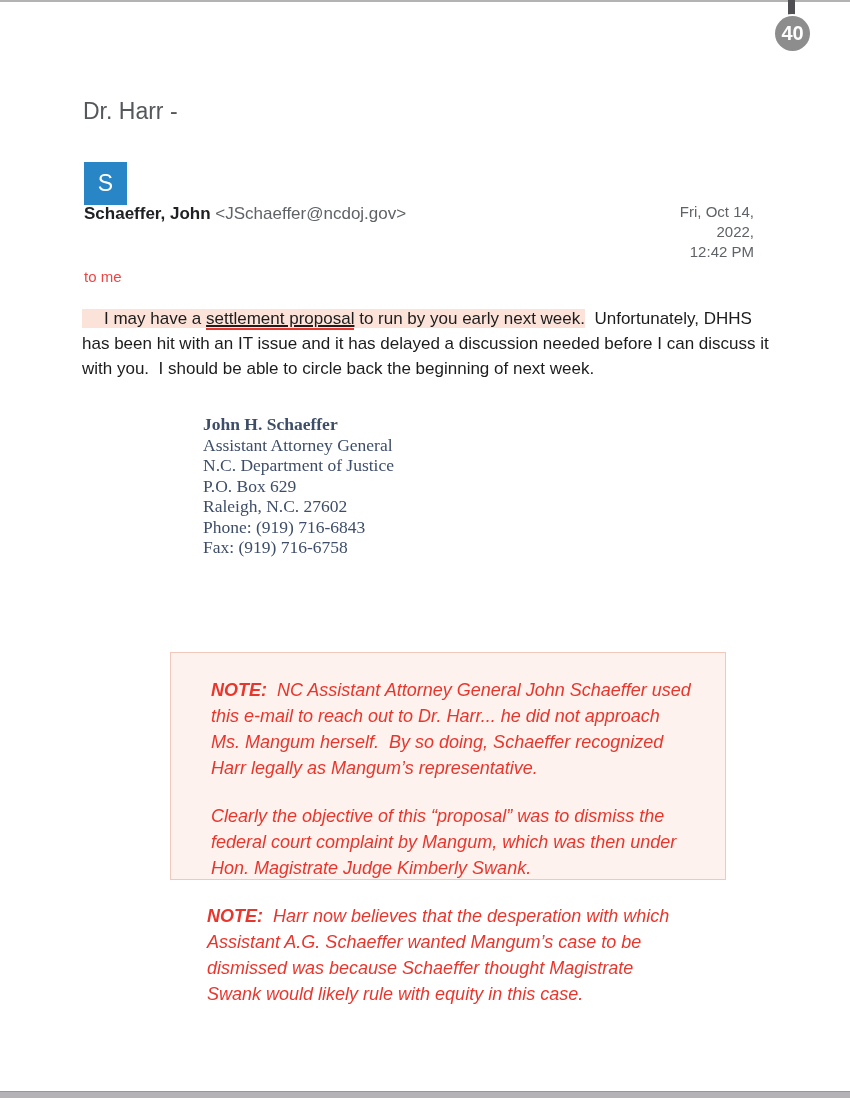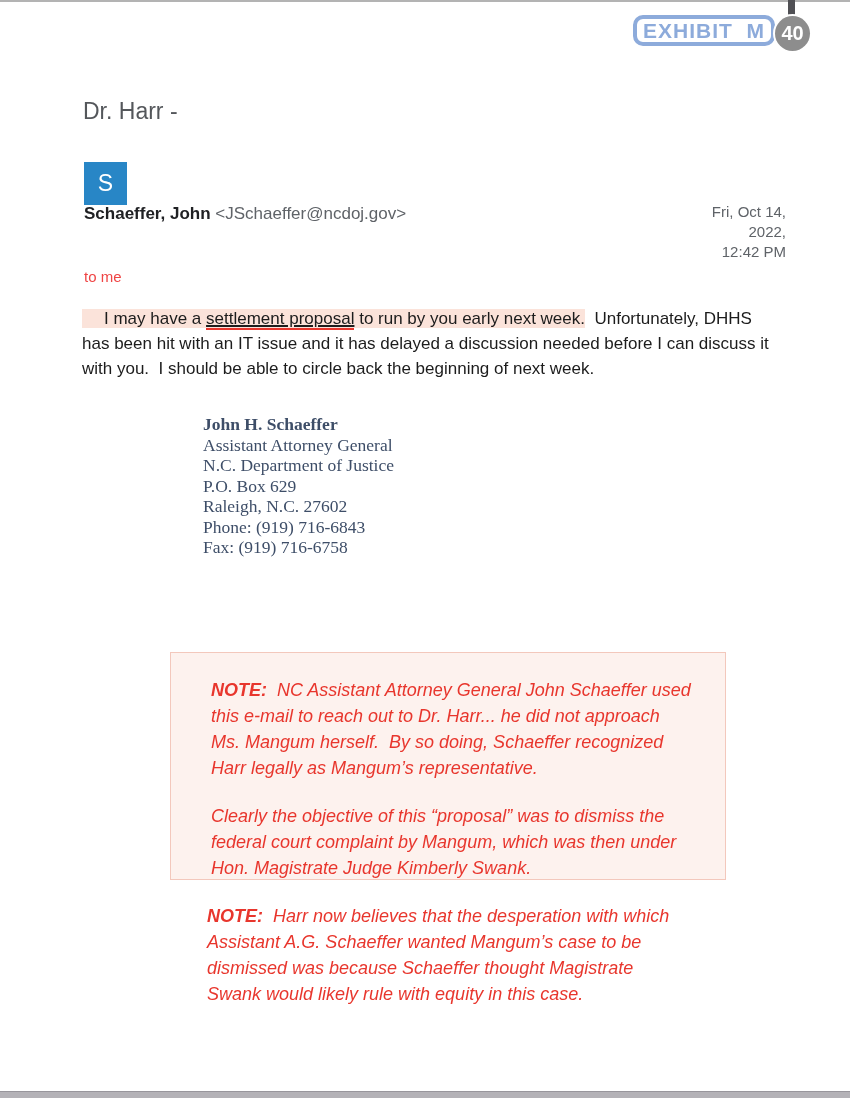--- a/index.html
+++ b/index.html
@@ -46,21 +46,21 @@
   
   .avatar {
     position: absolute; left: 84px; top: 162px; width: 43px; height: 43px;
     background: #2886c6; color: #ffffff; font-size: 23px;
     display: flex; align-items: center; justify-content: center;
   }
   .sender-line { position: absolute; left: 84px; top: 204px; font-size: 17px; white-space: pre; }
   .sender-name { font-weight: bold; color: #202124; }
   .sender-email { color: #5f6368; }
   .date-block {
-    position: absolute; right: 64px; top: 202px; text-align: right;
+    position: absolute; right: 96px; top: 202px; text-align: right;
     font-size: 15px; line-height: 20px; color: #5f6368;
   }
   .to-line { position: absolute; left: 84px; top: 268px; font-size: 15px; color: #ef4444; }
 
   
   .body-para {
     position: absolute; left: 82px; top: 306px; width: 694px;
     font-size: 17px; line-height: 25px; color: #1c1c1c;
     white-space: pre-wrap;
   }
@@ -102,23 +102,20 @@
   }
 </style>
 </head>
 <body>
 
 <div class="page">
 
   <div class="top-rule"></div>
 
   <div class="pin-line"></div>
-  <div class="exhibit-badge">
-      <span>EXHIBIT  M</span>
-    </div>
   <div class="exhibit-number">40</div>
 
   <div class="greeting">Dr. Harr -</div>
 
   <div class="avatar">S</div>
 
   <div class="sender-line"><span class="sender-name">Schaeffer, John</span><span class="sender-email"> &lt;JSchaeffer@ncdoj.gov&gt;</span></div>
 
   <div class="date-block">
     <div>Fri, Oct 14,</div>

